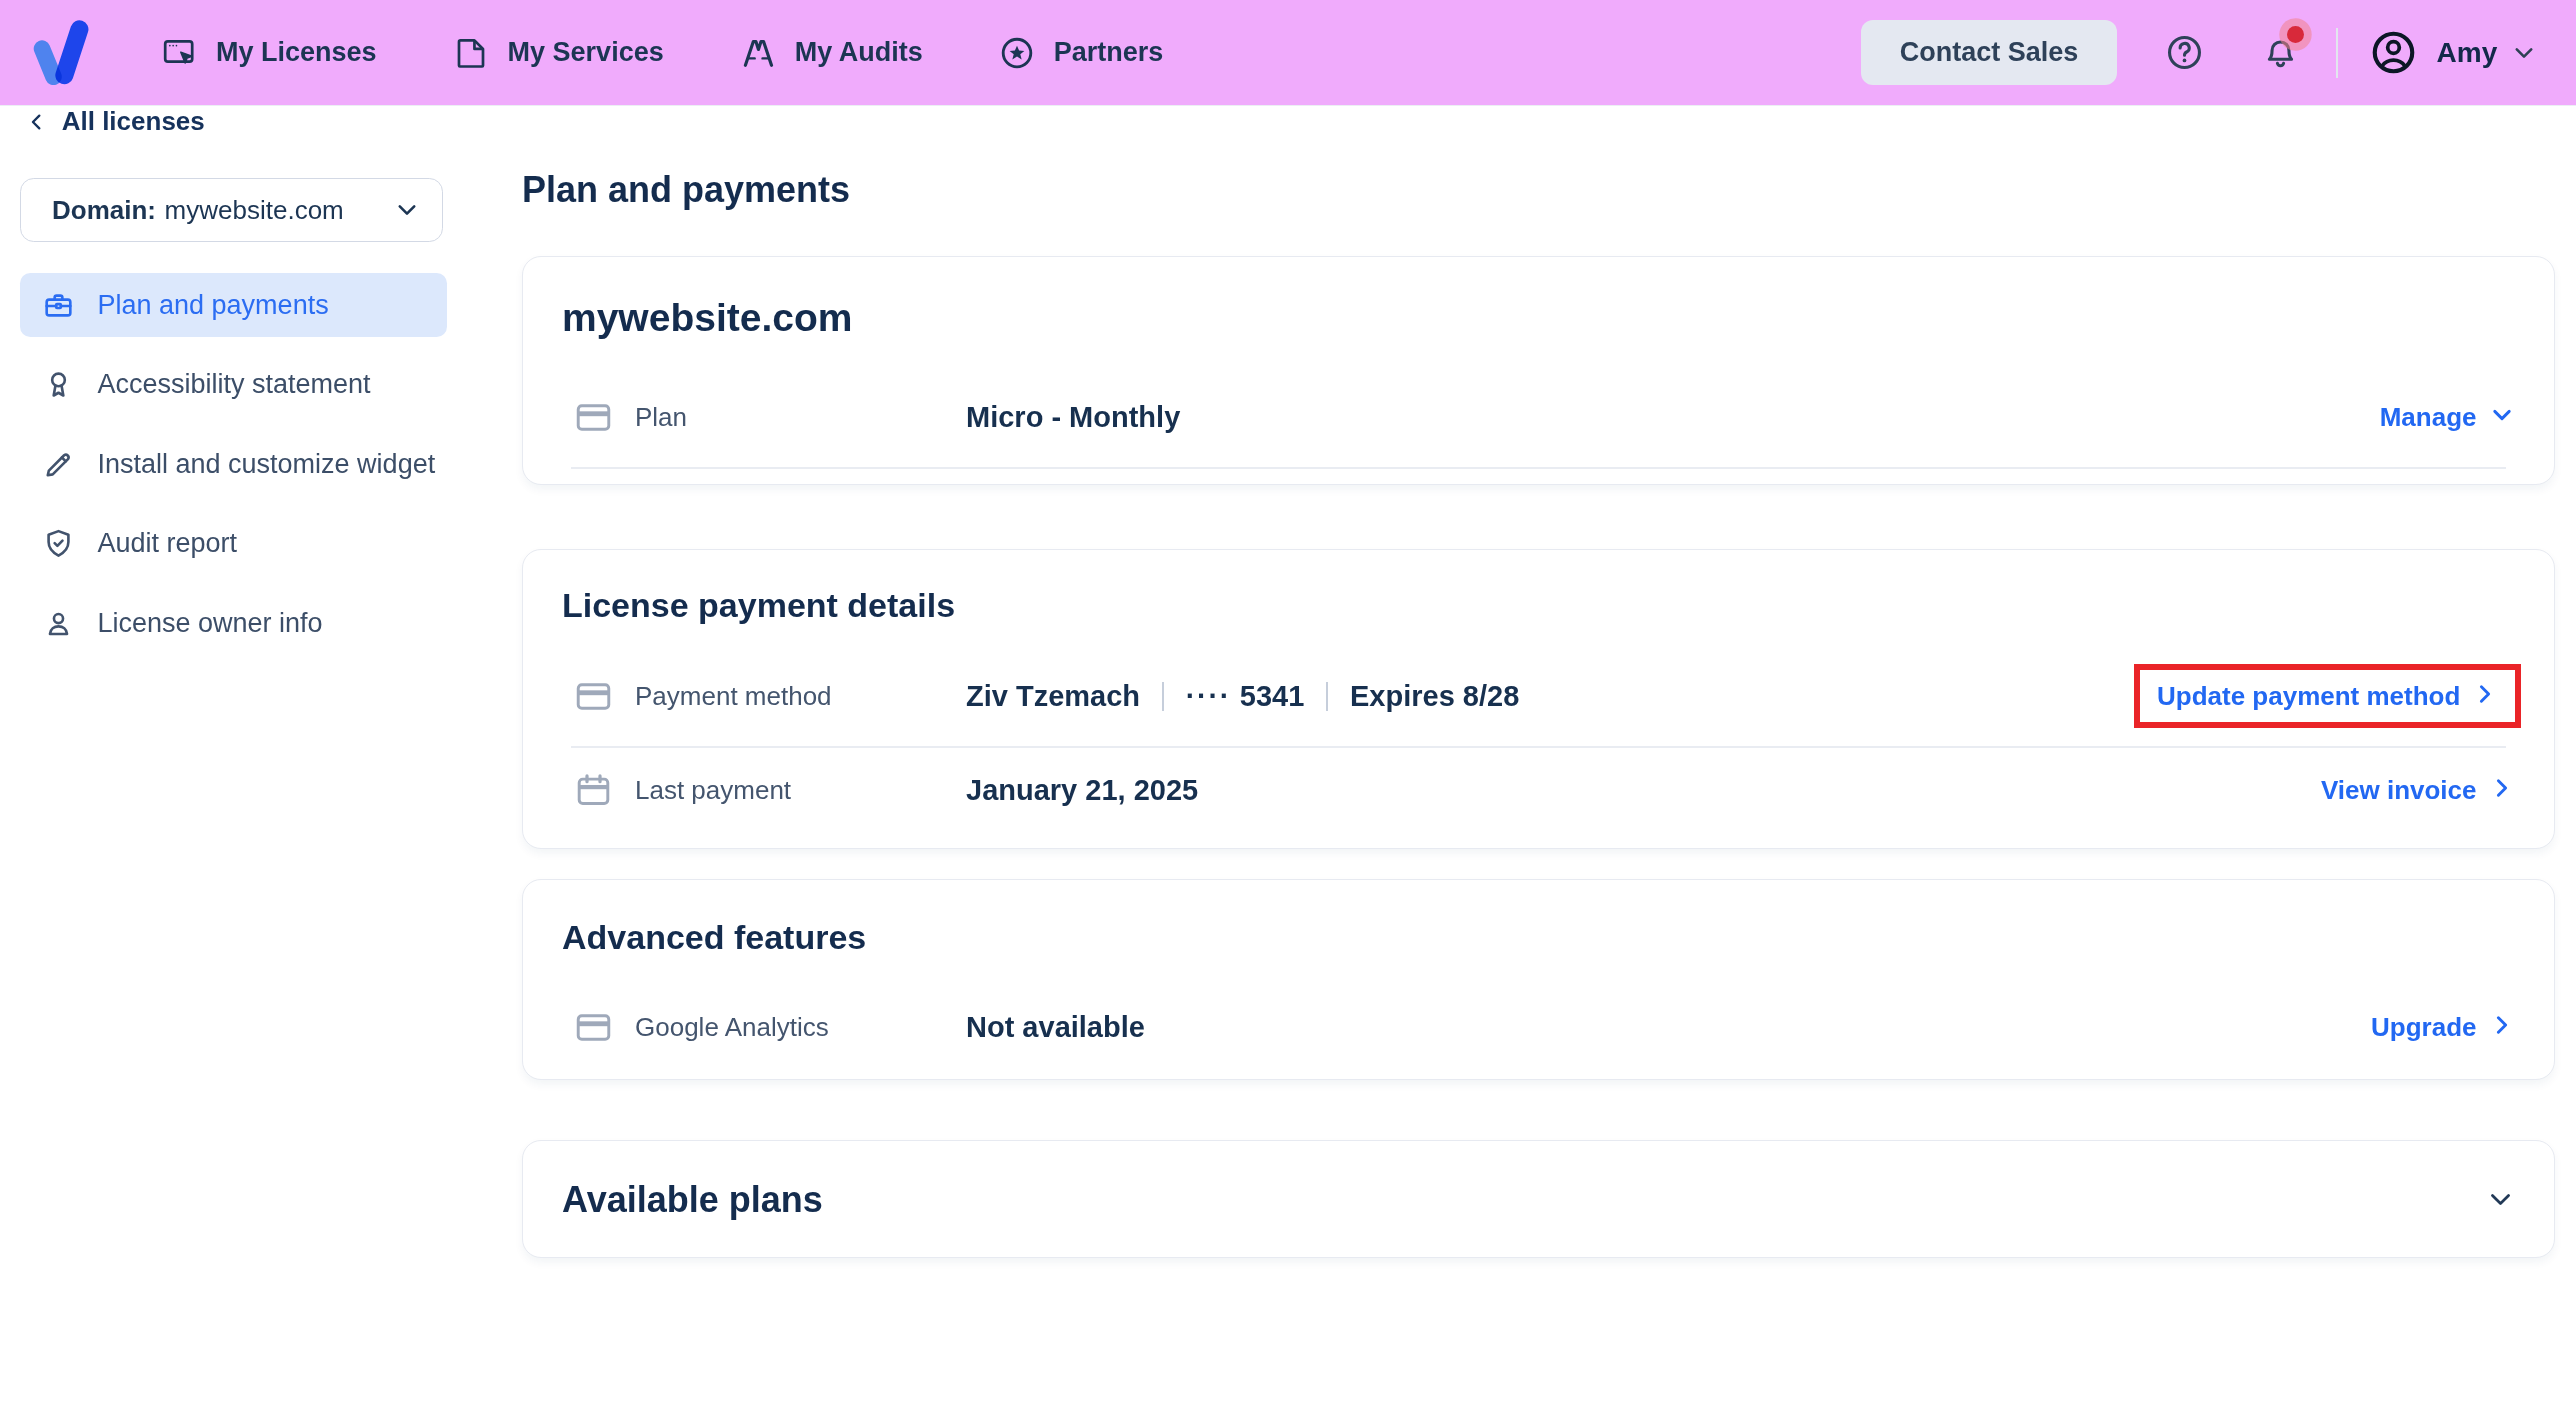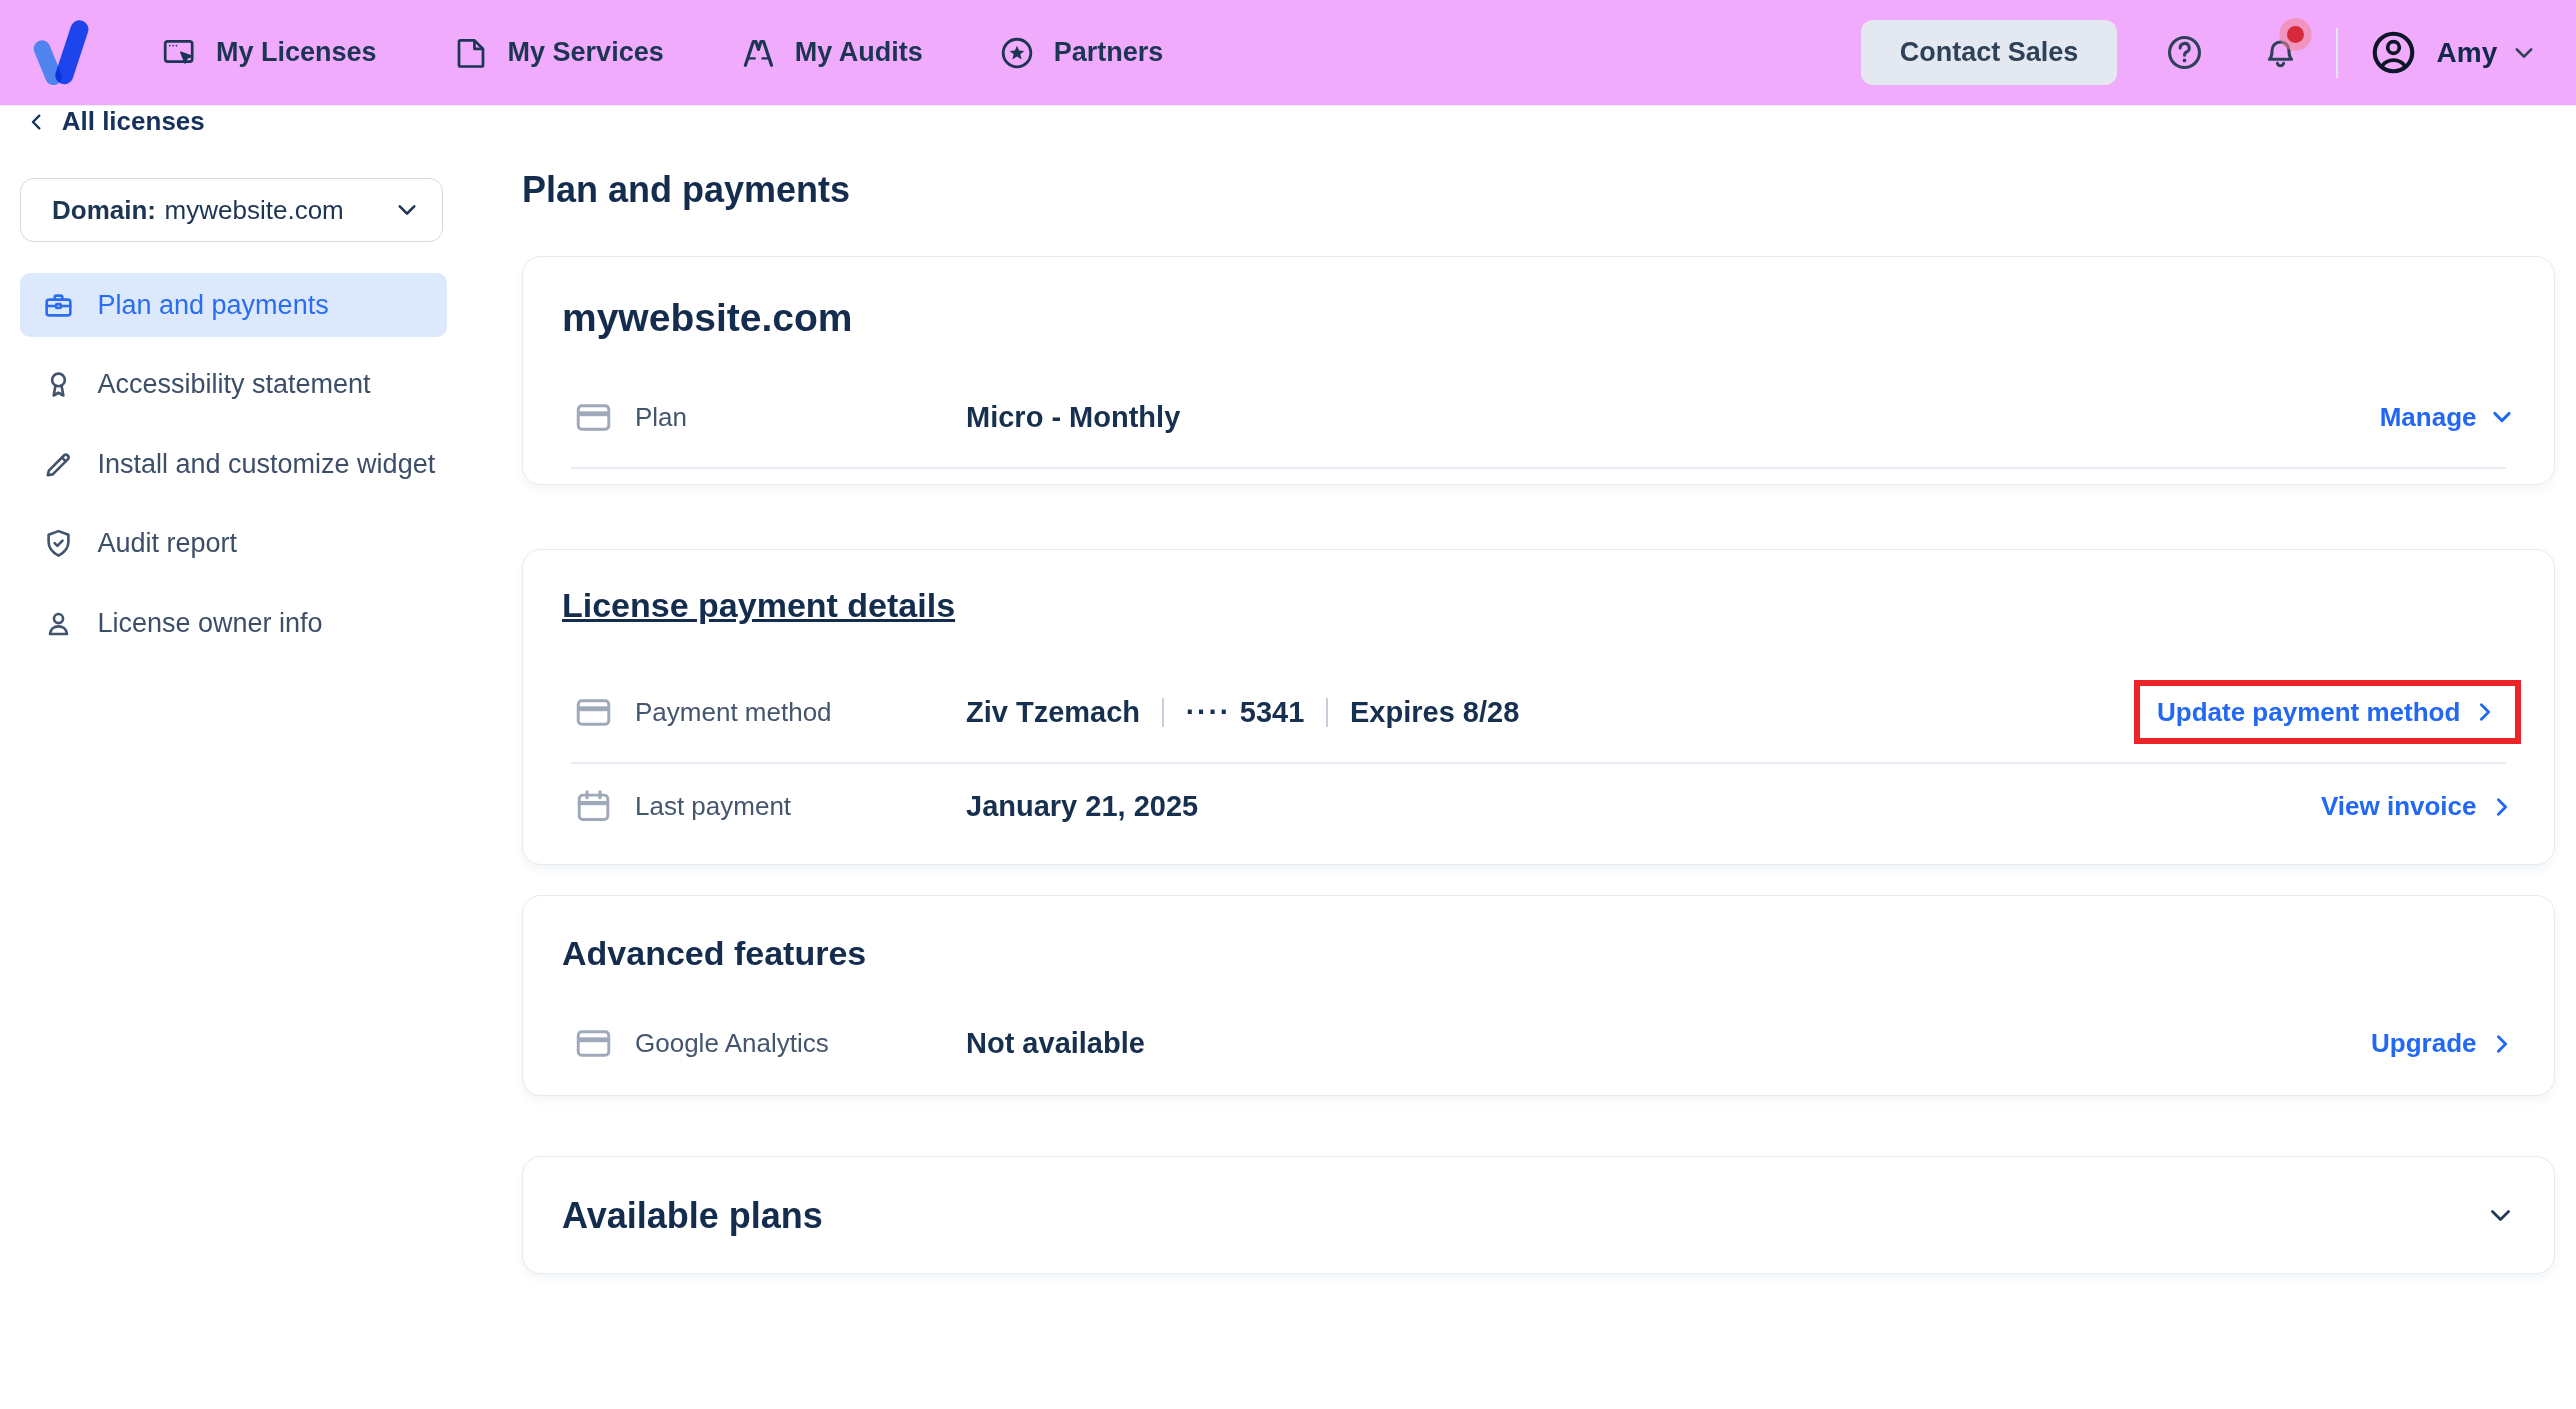--- a/index.html
+++ b/index.html
@@ -68,36 +68,36 @@
   }
   .card-1{margin-top:46px;padding:39px 39px 15.5px;}
   .card-2{margin-top:64px;padding:36px 39px 13.7px;}
   .card-3{margin-top:30px;padding:38px 39px 8.6px;}
   .card-4{margin-top:60px;height:118px;display:flex;align-items:center;
     justify-content:space-between;padding:0 39px;cursor:pointer;}
   .card h2{margin:0;color:#142c4e;line-height:1.15;}
   .card-1 h2{font-size:39px;}
   .card-2 h2,.card-3 h2,.card-4 h2{font-size:34px;}
   .card-1 h2{margin-bottom:33px;}
-  .card-2 h2{margin-bottom:44px;text-decoration:underline;}
+  .card-2 h2{margin-bottom:28px;}
   .card-3 h2{margin-bottom:28px;}
   .card-4 h2{font-size:36px;}
   .row{display:flex;align-items:center;height:86px;padding-left:12px;}
   .row-icon{width:39px;height:39px;margin-right:22px;flex:0 0 auto;}
   .row-label{width:331px;font-size:26px;color:#44556e;flex:0 0 auto;}
   .row-value{font-size:29px;font-weight:600;color:#17304f;display:flex;align-items:center;}
   .vsep{width:1.7px;height:29px;background:#c6cedb;margin:0 22px;}
   .mask{letter-spacing:1.7px;margin-right:8.6px;font-weight:700;}
   .divider{height:1.7px;background:#e9ecf2;margin:6.9px 8.6px 0;}
   .badge{
     background:#dbe7fc;border:1.7px solid #a8c4f8;color:#2b6df2;border-radius:8.6px;
     padding:4.3px 17px;font-size:26px;font-weight:500;margin-right:24px;
   }
   .action{
-    margin-left:auto;display:flex;align-items:center;gap:12px;cursor:pointer;
+    margin-left:auto;display:flex;gap:12px;cursor:pointer;
     color:#2268f2;font-size:26px;font-weight:700;white-space:nowrap;
   }
   .annotation-box{
     margin-left:auto;border:6px solid #ea2428;height:64px;padding:0 17px;
     display:flex;align-items:center;box-sizing:border-box;margin-right:-6.9px;
   }
   .annotation-box .action{margin-left:0;}
   .chev-lg{width:29px;height:29px;}
 </style>
 </head>

